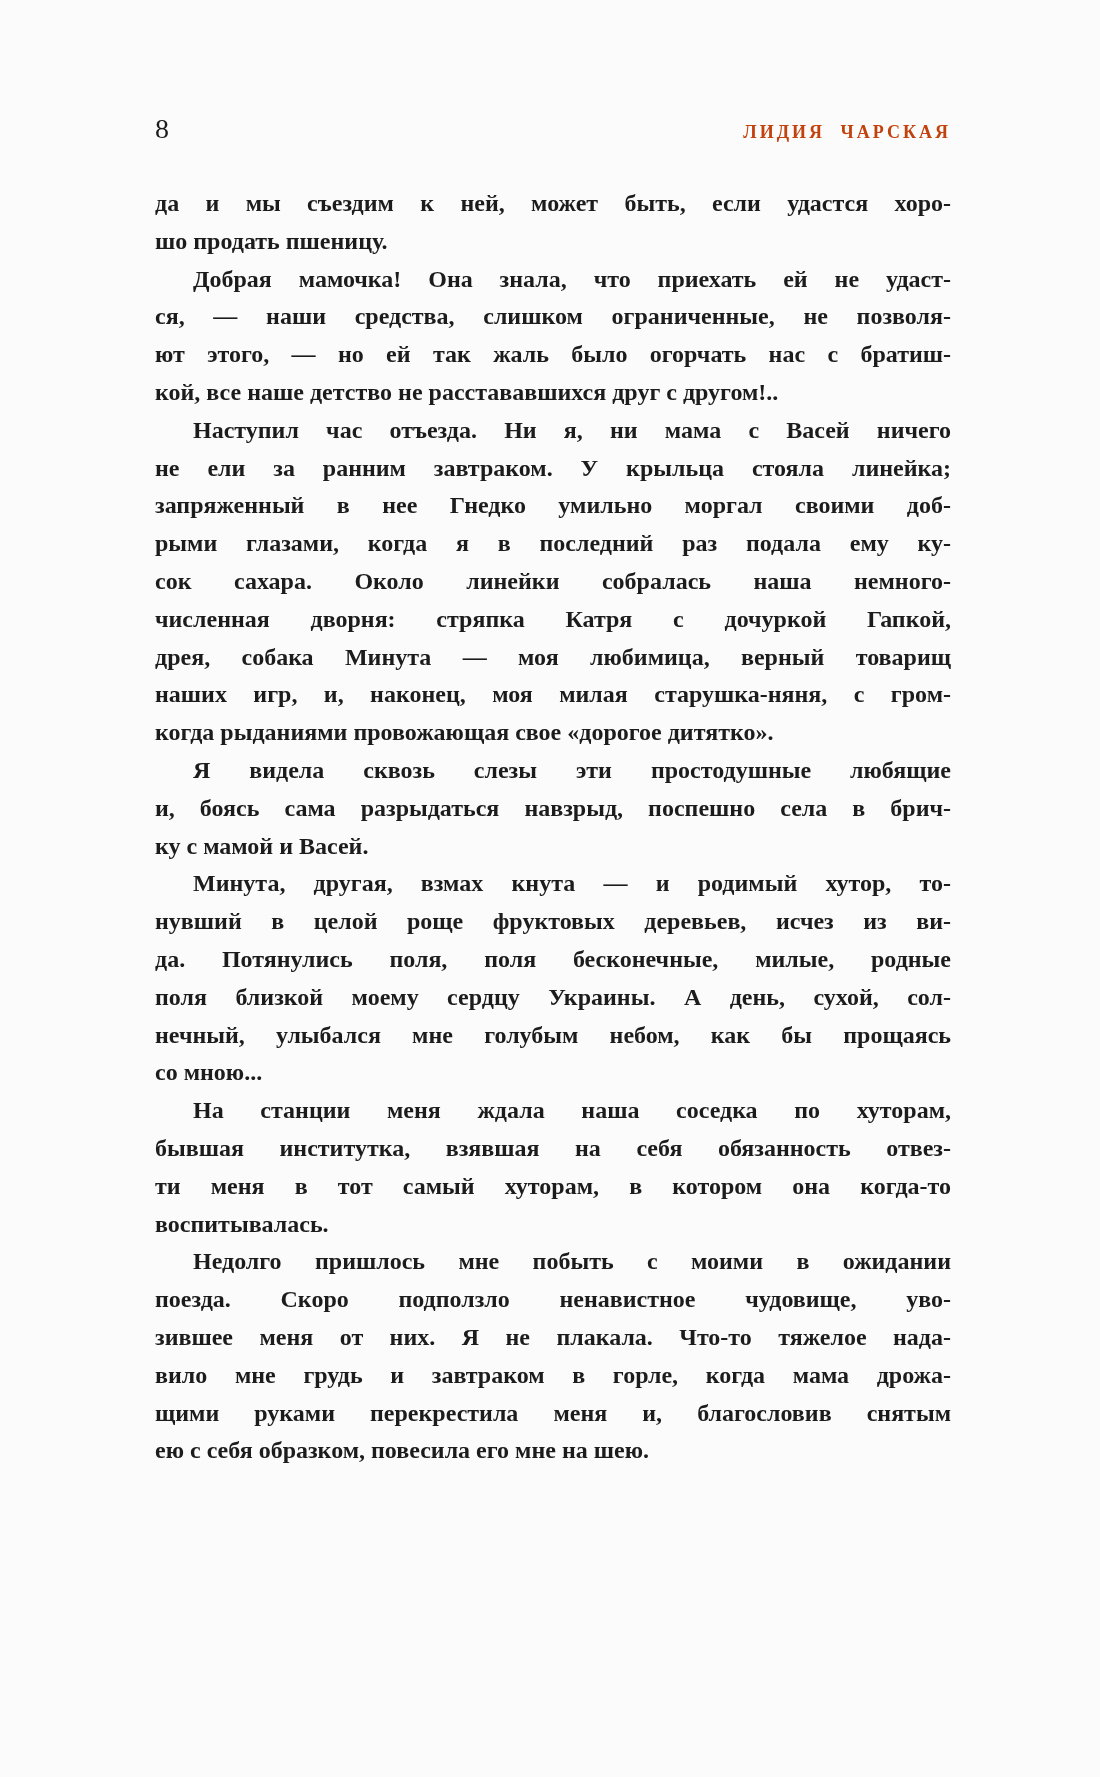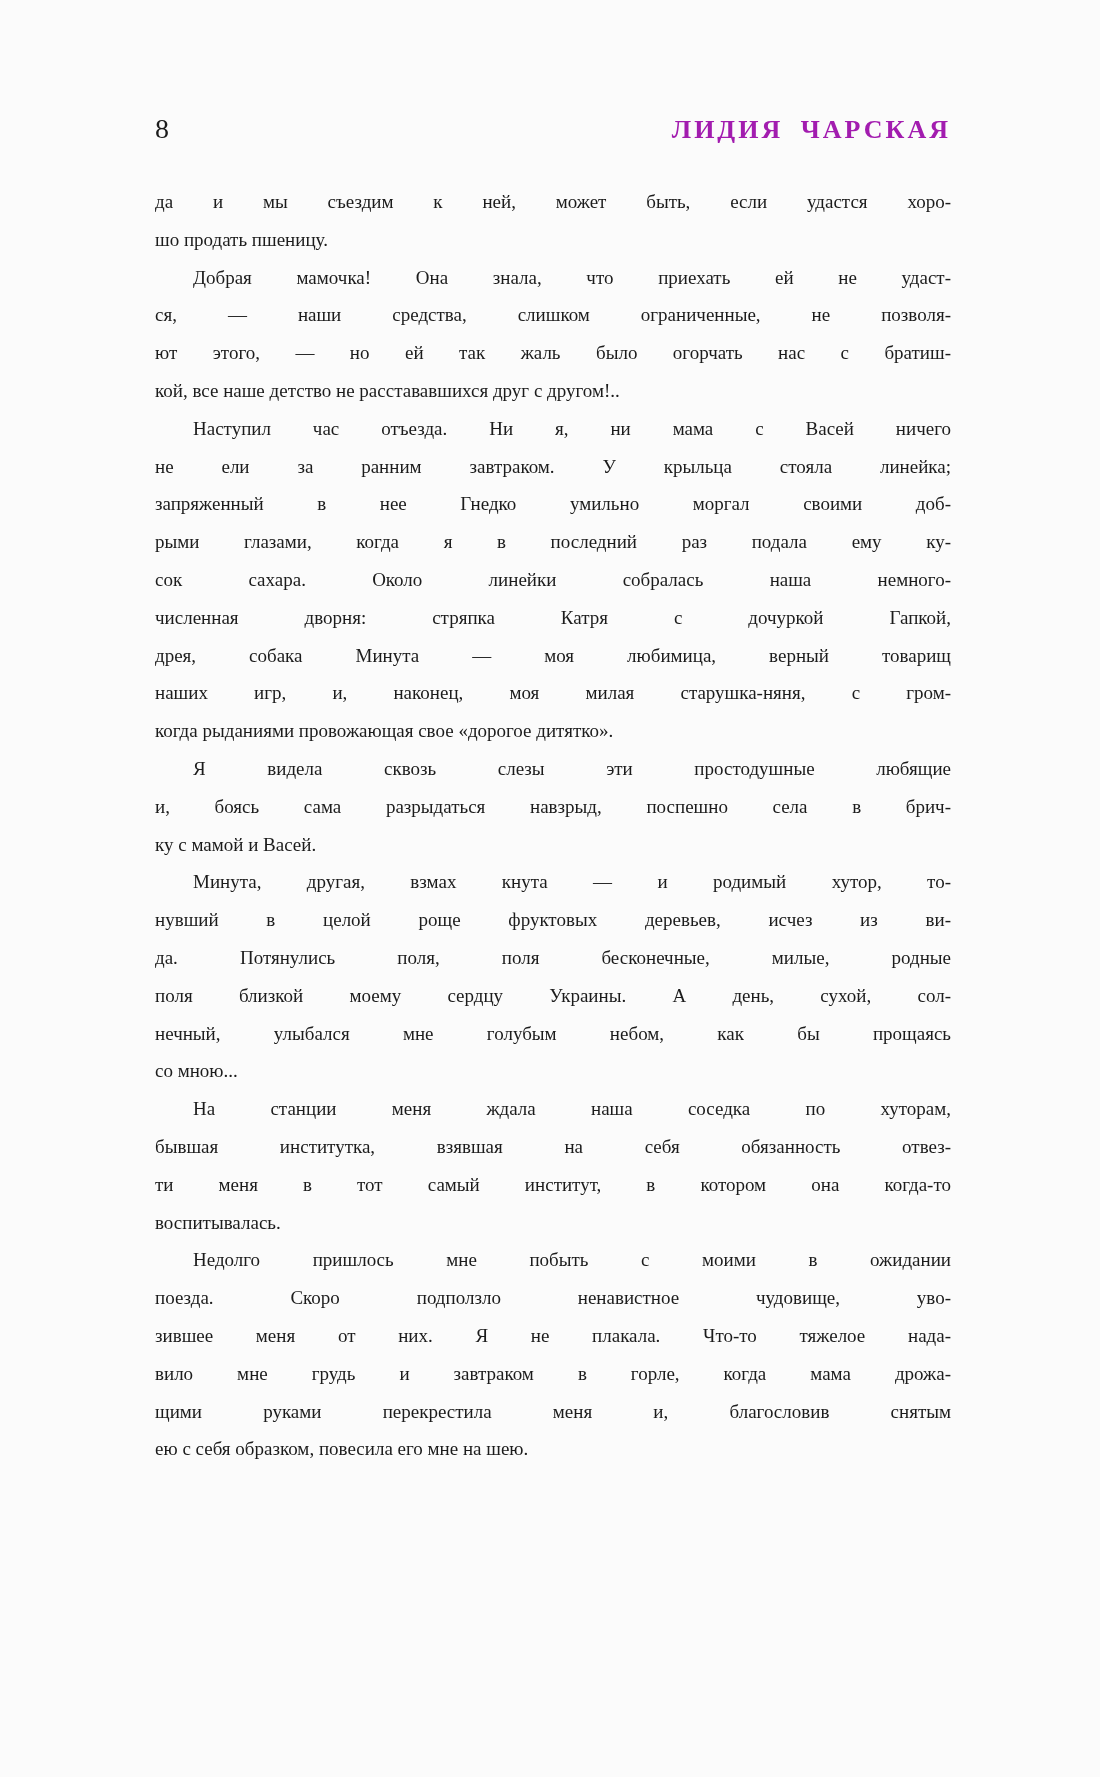--- a/index.html
+++ b/index.html
@@ -27,38 +27,39 @@
     display: flex;
     justify-content: space-between;
     align-items: baseline;
     margin-bottom: 36px;
   }
   .page-number {
     font-size: 28px;
     line-height: 34px;
   }
   .header-title {
-    font-size: 26px;
+    font-size: 18px;
     font-weight: 600;
     letter-spacing: 3px;
     word-spacing: 8px;
     line-height: 34px;
-    color: #a21caf;
+    color: #c2410c;
   }
   .text-block {
     width: 100%;
   }
   .line {
-    font-size: 19px;
+    font-size: 24px;
     line-height: 37.8px;
     height: 37.8px;
     overflow: hidden;
     text-align: justify;
     text-align-last: justify;
     white-space: normal;
+    font-weight: bold;
   }
   .line.para-end {
     text-align-last: left;
   }
   .line.indent {
     text-indent: 38px;
   }
 </style>
 </head>
 <body>
@@ -100,21 +101,21 @@
           <div class="line indent">Минута, другая, взмах кнута — и родимый хутор, то-</div>
           <div class="line">нувший в целой роще фруктовых деревьев, исчез из ви-</div>
           <div class="line">да. Потянулись поля, поля бесконечные, милые, родные</div>
           <div class="line">поля близкой моему сердцу Украины. А день, сухой, сол-</div>
           <div class="line">нечный, улыбался мне голубым небом, как бы прощаясь</div>
           <div class="line para-end">со мною...</div>
         </div>
         <div>
           <div class="line indent">На станции меня ждала наша соседка по хуторам,</div>
           <div class="line">бывшая институтка, взявшая на себя обязанность отвез-</div>
-          <div class="line">ти меня в тот самый институт, в котором она когда-то</div>
+          <div class="line">ти меня в тот самый хуторам, в котором она когда-то</div>
           <div class="line para-end">воспитывалась.</div>
         </div>
         <div>
           <div class="line indent">Недолго пришлось мне побыть с моими в ожидании</div>
           <div class="line">поезда. Скоро подползло ненавистное чудовище, уво-</div>
           <div class="line">зившее меня от них. Я не плакала. Что-то тяжелое нада-</div>
           <div class="line">вило мне грудь и завтраком в горле, когда мама дрожа-</div>
           <div class="line">щими руками перекрестила меня и, благословив снятым</div>
           <div class="line para-end">ею с себя образком, повесила его мне на шею.</div>
         </div>

